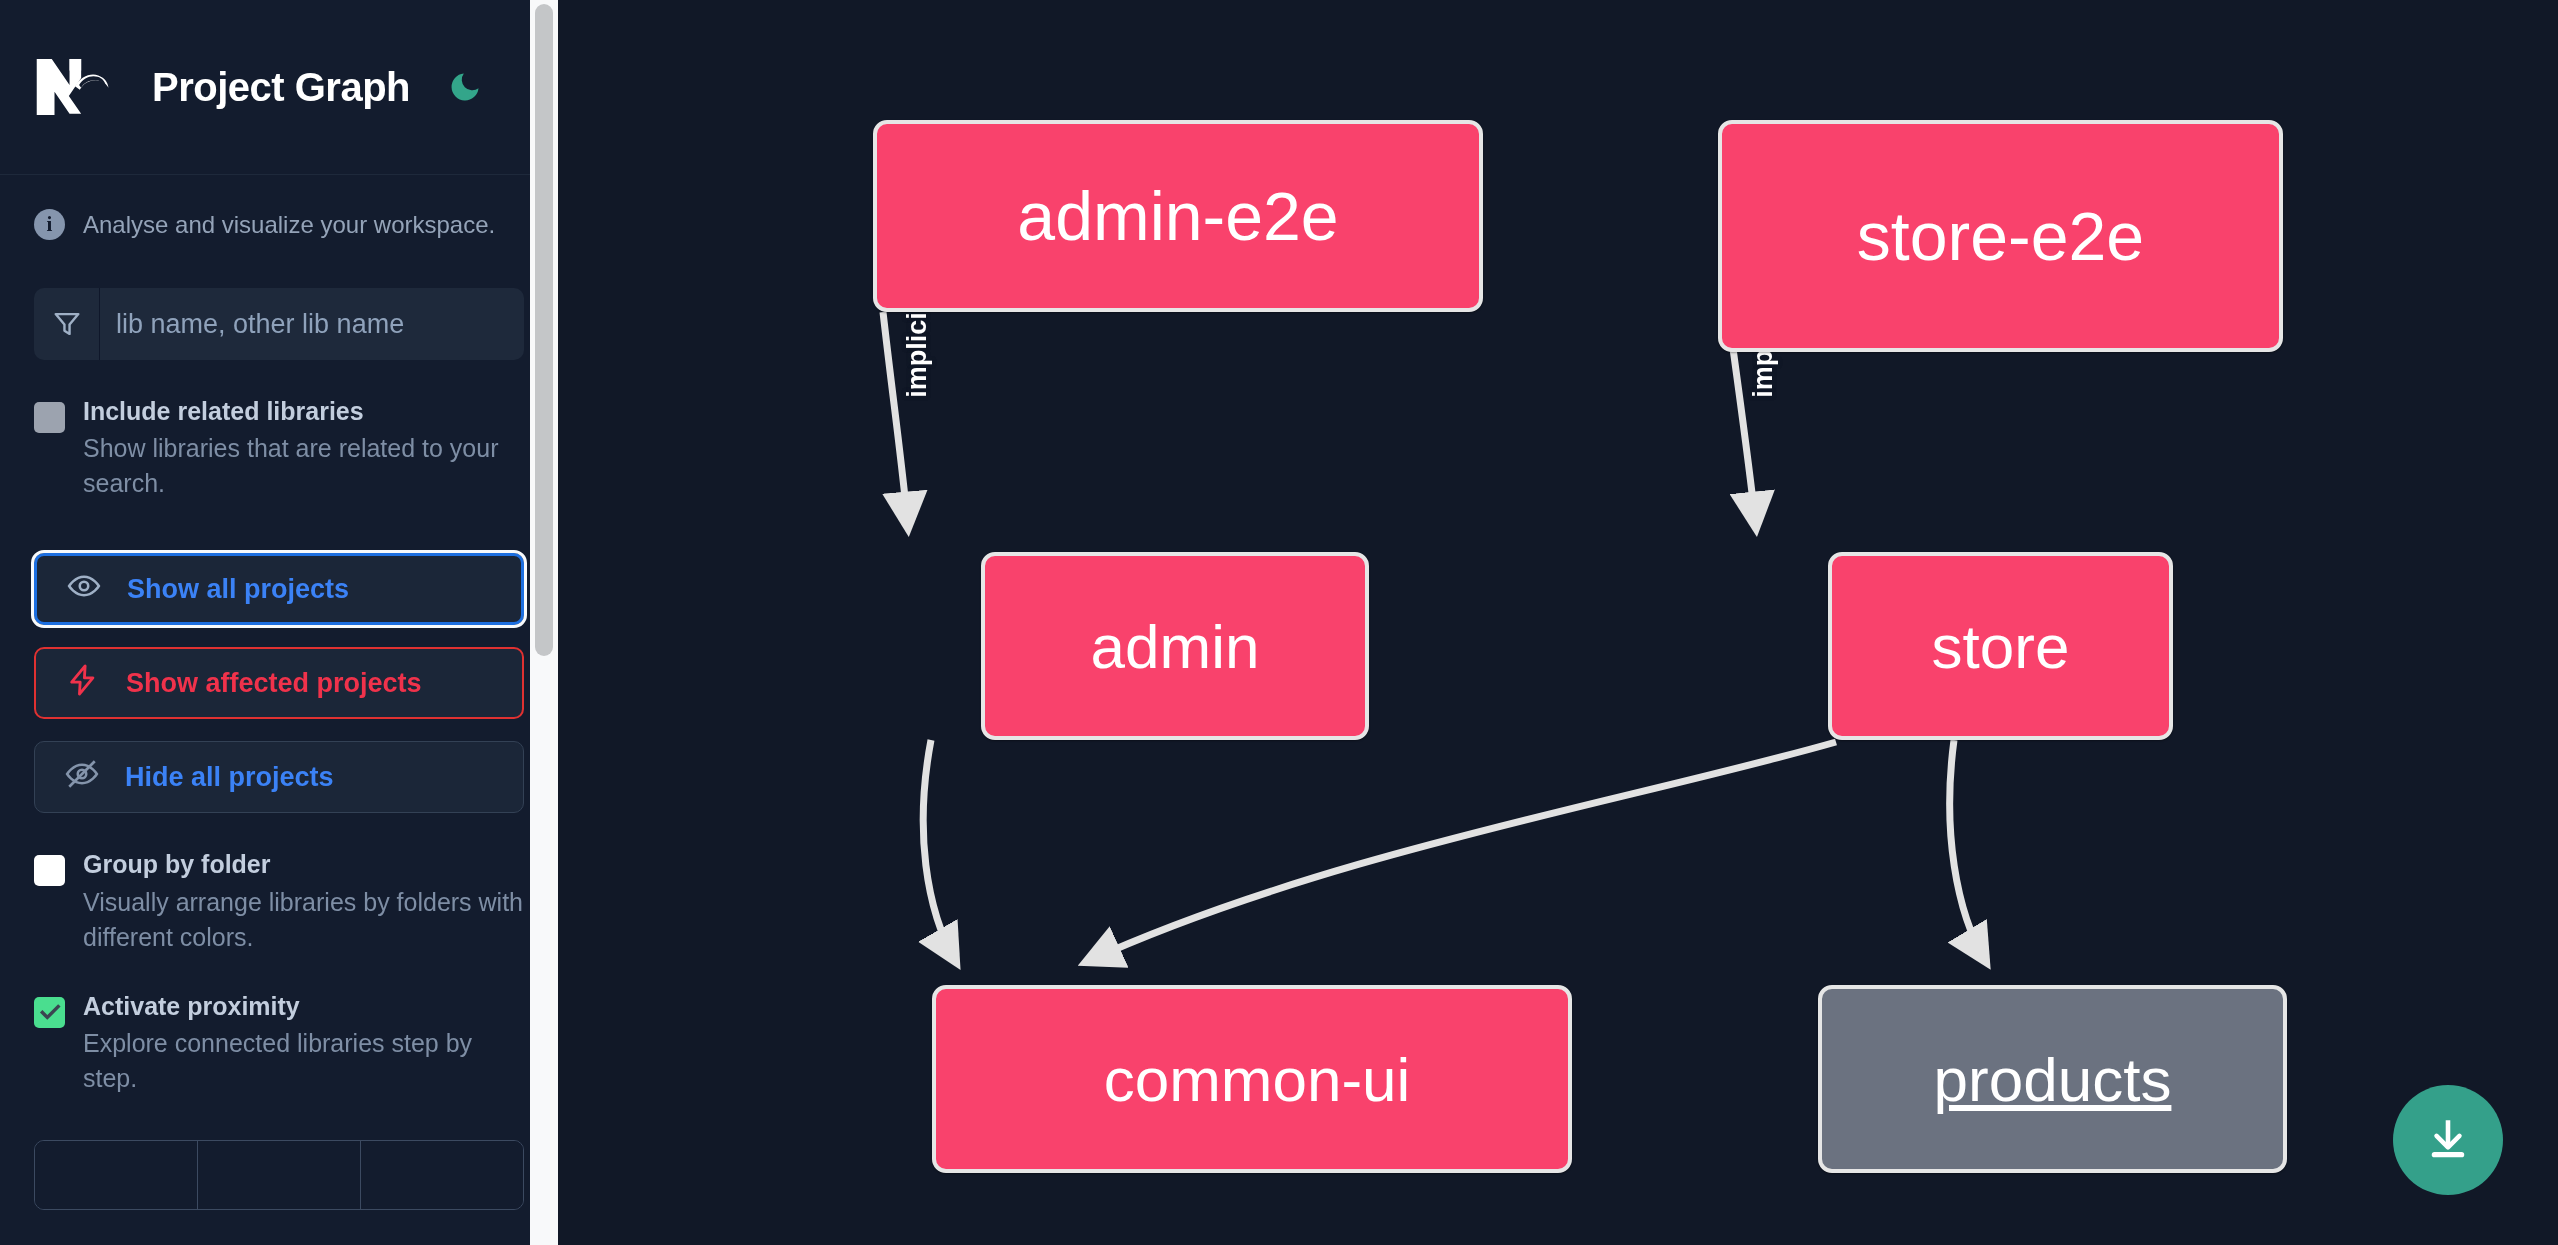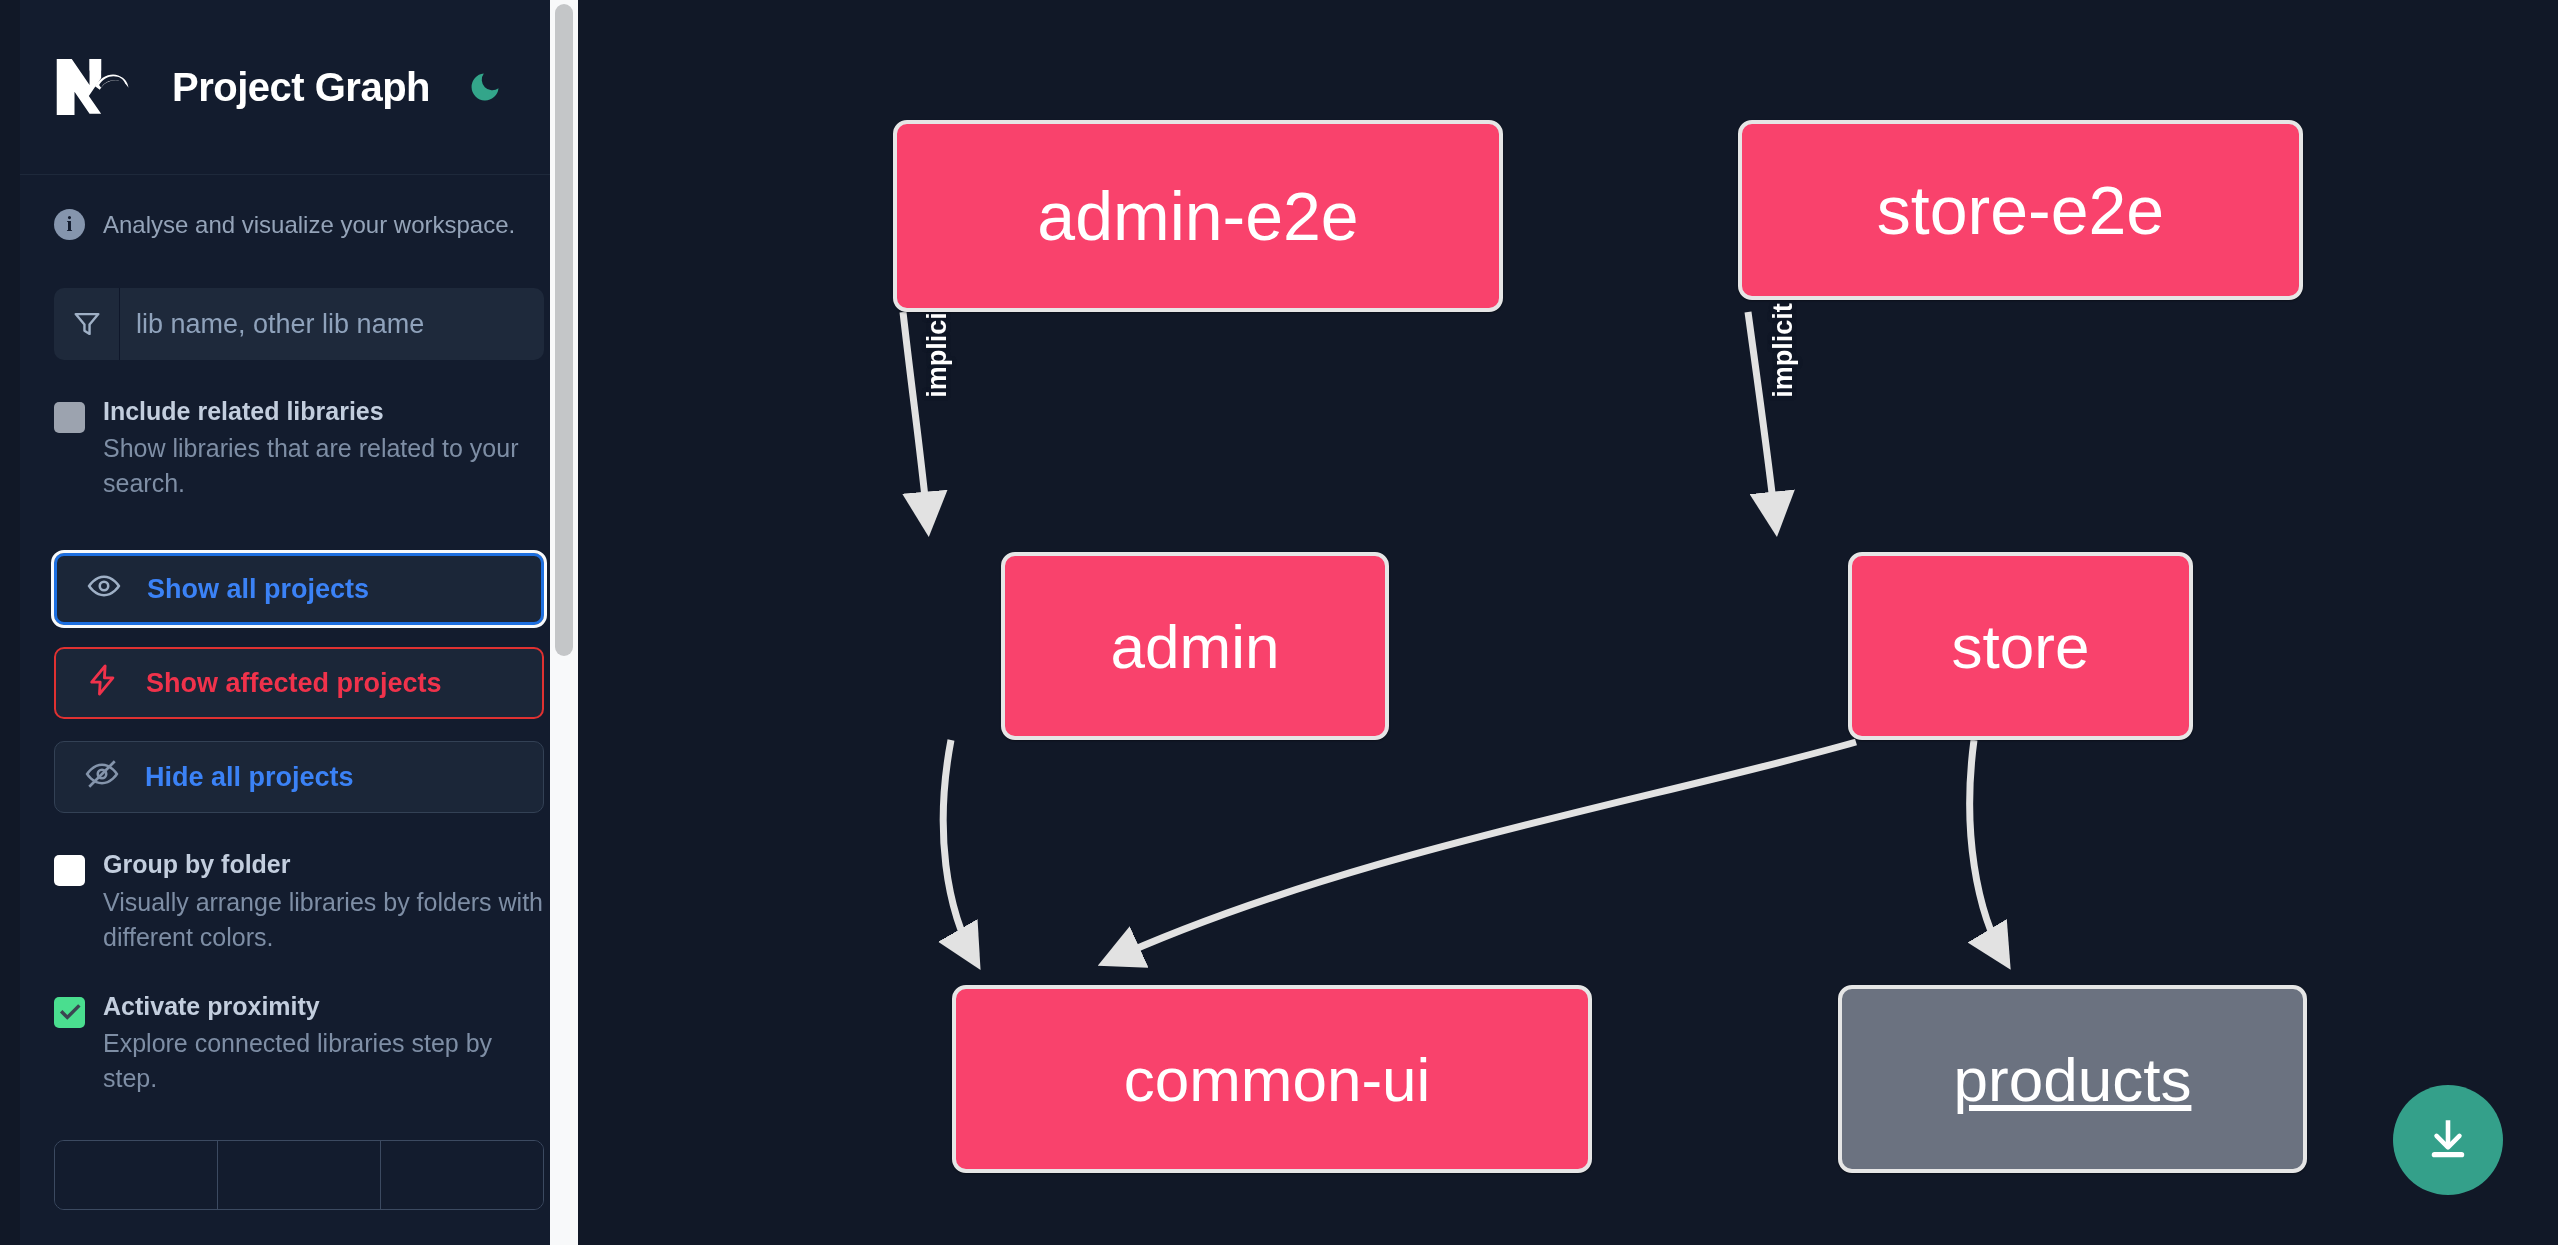--- a/index.html
+++ b/index.html
@@ -12,21 +12,20 @@
   }
   .app { position: relative; width: 2558px; height: 1245px; display: flex; background: #111827; }
 
   
   .sidebar {
     position: relative;
     width: 558px; height: 1245px;
     background: #131c2e;
     flex: 0 0 558px;
     overflow: hidden;
-    margin-left: 20px;
   }
   .sidebar-header {
     height: 175px;
     display: flex; align-items: center;
     padding: 0 34px;
     border-bottom: 1px solid #1e293b;
   }
   .nx-logo { width: 82px; height: 62px; flex: 0 0 82px; }
   .app-title {
     font-size: 40px; font-weight: 700; color: #ffffff;
@@ -321,21 +320,21 @@
       <path d="M 1396 740 C 1384 830 1398 912 1428 962" fill="none" stroke="#e2e2e2" stroke-width="7" marker-end="url(#arrow)"></path>
     </svg>
 
     <div class="edge-label" style="left:312px; top:335px; transform: rotate(-90deg);">implicit</div>
     <div class="edge-label" style="left:1158px; top:335px; transform: rotate(-90deg);">implicit</div>
 
     <div class="node" style="left:315px;  top:120px; width:610px; height:192px; background:#f9426c;">
       <span class="node-label" style="font-size:68px;">admin-e2e</span>
     </div>
 
-    <div class="node" style="left:1160px; top:120px; width:565px; height:180px; background:#f9426c;">
+    <div class="node" style="left:1160px; top:120px; width:565px; height:232px; background:#f9426c;">
       <span class="node-label" style="font-size:68px;">store-e2e</span>
     </div>
 
     <div class="node" style="left:423px;  top:552px; width:388px; height:188px; background:#f9426c;">
       <span class="node-label" style="font-size:62px;">admin</span>
     </div>
 
     <div class="node" style="left:1270px; top:552px; width:345px; height:188px; background:#f9426c;">
       <span class="node-label" style="font-size:62px;">store</span>
     </div>

